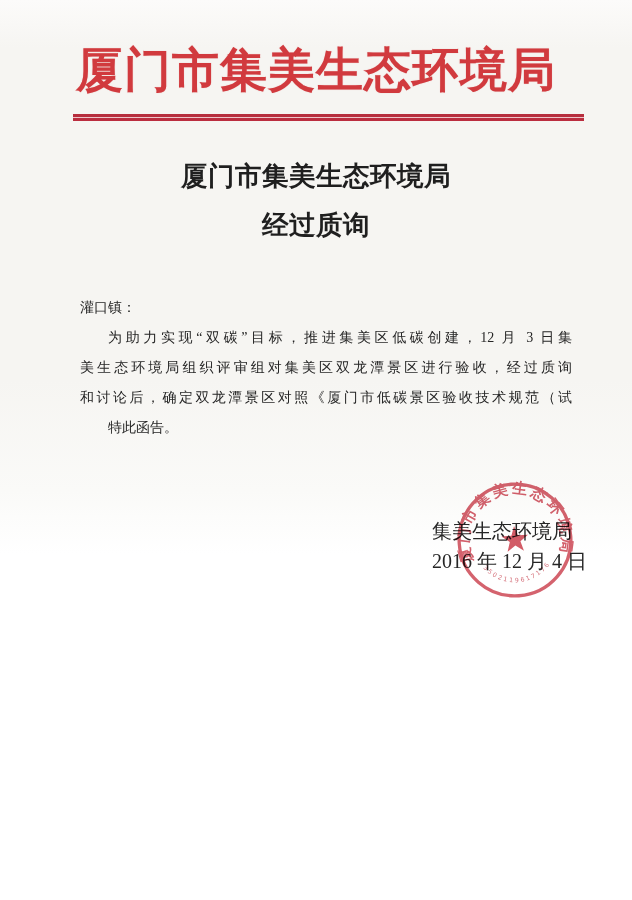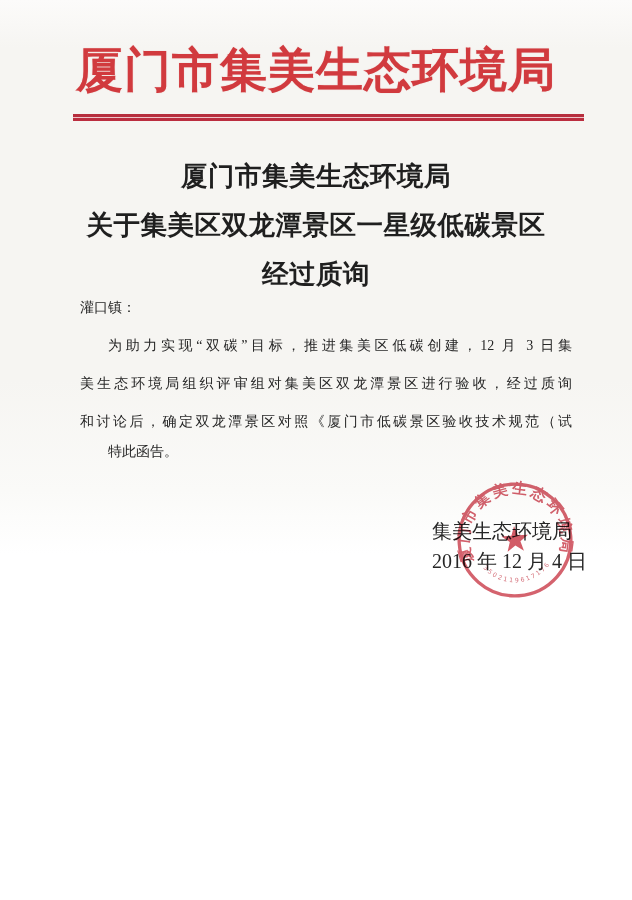--- a/index.html
+++ b/index.html
@@ -75,21 +75,20 @@
     font-size: 14px;
     line-height: 30px;
   }
   .salutation {
     text-align: left;
   }
   .pline {
     text-align: justify;
     text-align-last: justify;
     white-space: normal;
-    margin-top: 8px;
   }
   .pline.first {
     text-indent: 2em;
   }
   .pline.last {
     text-align-last: left;
   }
   .closing {
     text-indent: 2em;
   }
@@ -142,21 +141,20 @@
 <body>
 
 <div class="page">
 
   <div class="letterhead">厦门市集美生态环境局</div>
 
   <div class="red-rule"></div>
 
   <div class="doc-title">
     <div class="t-line">厦门市集美生态环境局</div>
-    <div class="t-line">关于集美区双龙潭景区一星级低碳景区</div>
     <div class="t-line">经过质询</div>
   </div>
 
   <div class="doc-body">
     <div class="salutation">灌口镇：</div>
     <div class="pline first">为助力实现“双碳”目标，推进集美区低碳创建，12 月 3 日集</div>
     <div class="pline">美生态环境局组织评审组对集美区双龙潭景区进行验收，经过质询</div>
     <div class="pline">和讨论后，确定双龙潭景区对照《厦门市低碳景区验收技术规范（试</div>
     <div class="closing">特此函告。</div>
   </div>

